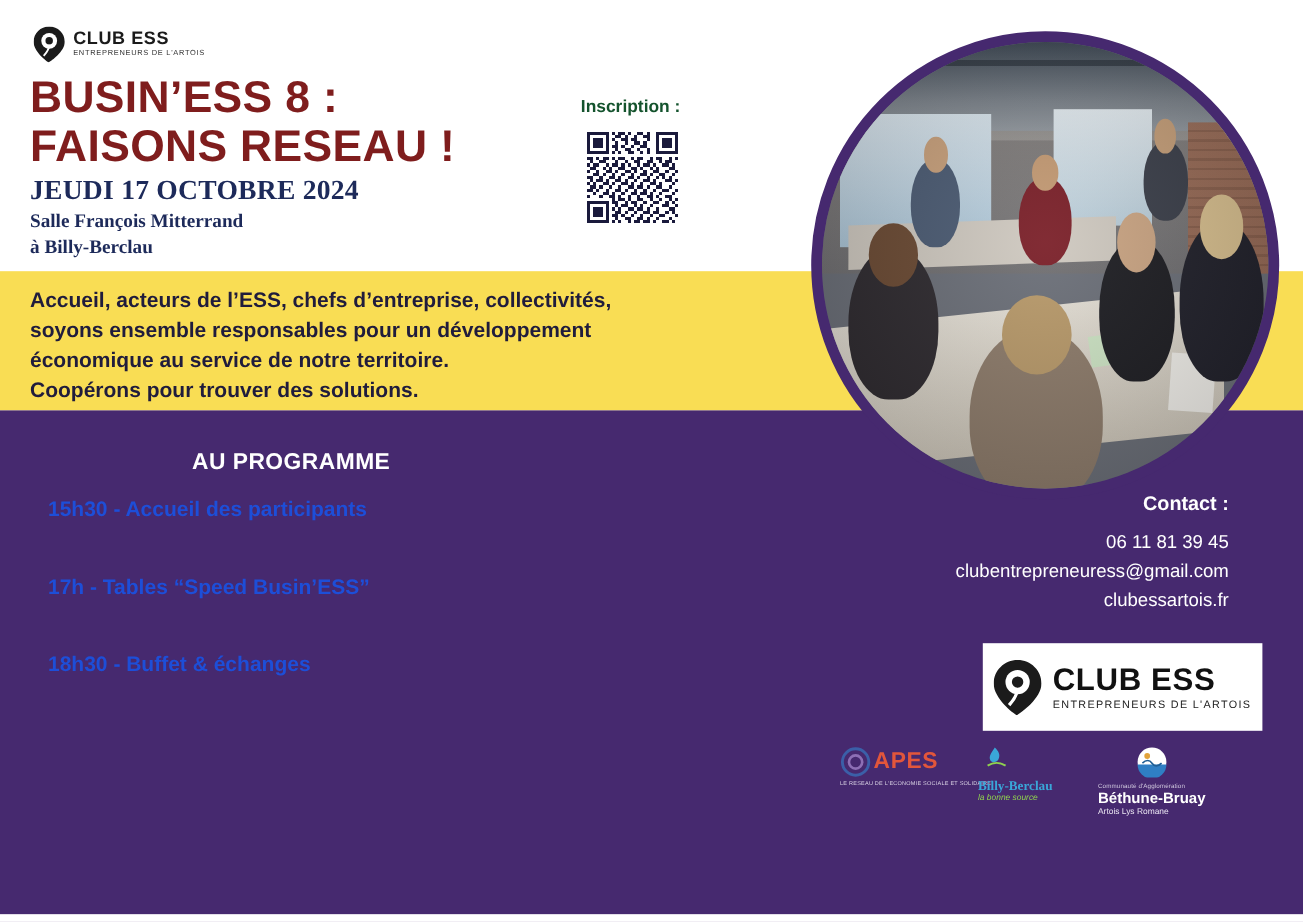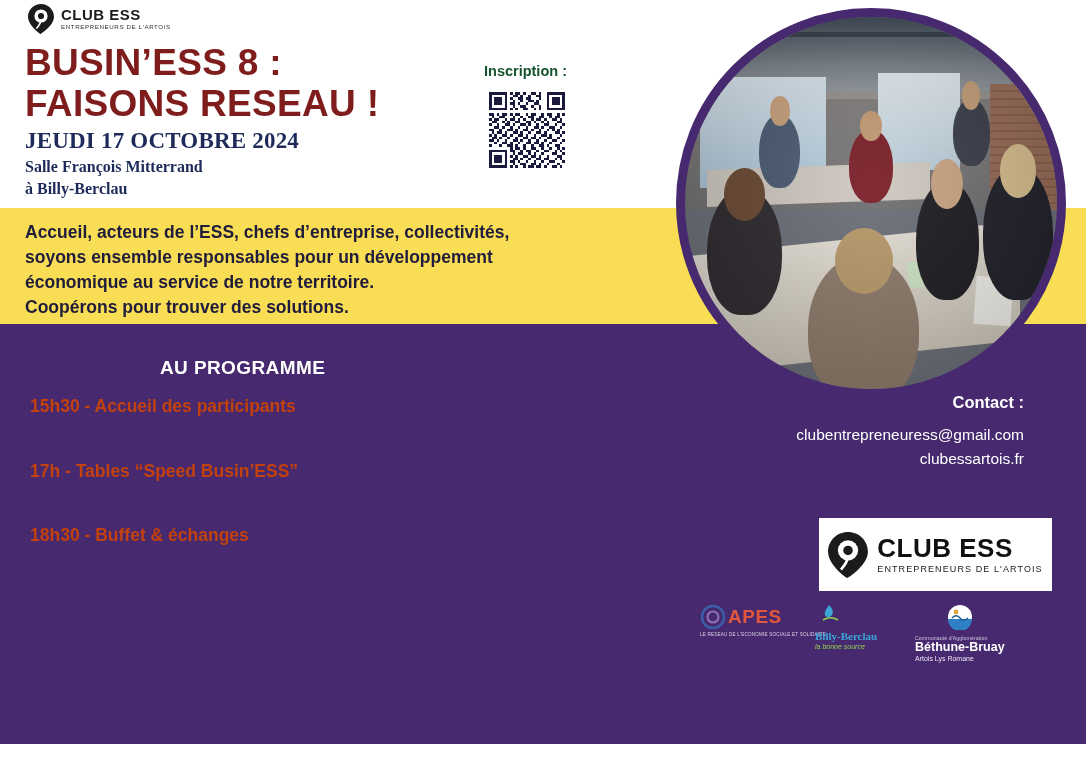--- a/index.html
+++ b/index.html
@@ -6,20 +6,21 @@
   html, body {
     width: 1086px; height: 768px;
     font-family: "Liberation Sans", sans-serif;
     background: #ffffff;
     overflow: hidden;
   }
   .poster {
     position: relative;
     width: 1086px; height: 624px;
     background: #ffffff;
+    margin-top: 18px;
   }
 
   
   .top-band {
     position: absolute; left: 0; top: 0;
     width: 1086px; height: 208px;
     background: #ffffff;
   }
   .logo-top {
     position: absolute; left: 28px; top: 4px;
@@ -103,23 +104,23 @@
   }
 
   .programme-title {
     position: absolute; left: 160px; top: 357px;
     color: #ffffff;
     font-size: 19px;
     font-weight: bold;
     letter-spacing: .4px;
   }
   .programme-list {
-    position: absolute; left: 30px; top: 393px;
+    position: absolute; left: 40px; top: 393px;
     width: 610px;
-    color: #c2410c;
+    color: #1d4ed8;
   }
   .programme-item {
     font-size: 17.5px;
     font-weight: bold;
     line-height: 1.52;
     margin-bottom: 38px;
   }
 
   .contact-title {
     position: absolute; right: 62px; top: 393px;
@@ -519,20 +520,21 @@
   <div class="programme-title">AU PROGRAMME</div>
 
   <div class="programme-list">
     <div class="programme-item">15h30 - Accueil des participants</div>
     <div class="programme-item">17h - Tables “Speed Busin’ESS”</div>
     <div class="programme-item">18h30 - Buffet &amp; échanges</div>
   </div>
 
   <div class="contact-title">Contact :</div>
   <div class="contact-lines">
+    <div>06 11 81 39 45</div>
     <div>clubentrepreneuress@gmail.com</div>
     <div>clubessartois.fr</div>
   </div>
 
   <div class="logo-card">
     <svg class="card-mark" viewBox="0 0 26 30">
       <path d="M13 0C5.8 0 0 5.7 0 12.8c0 8.2 11 16.4 12.3 17.1.4.2.6-.1.7-.2C14.5 28.9 26 21 26 12.8 26 5.7 20.2 0 13 0z" fill="#1b1b1b"></path>
       <circle cx="13" cy="12" r="6.6" fill="#ffffff"></circle>
       <circle cx="13" cy="12" r="3.1" fill="#1b1b1b"></circle>
       <path d="M13 15.2c0 4 -2.3 6.8 -4.6 9.3" stroke="#ffffff" stroke-width="1.8" fill="none"></path>

